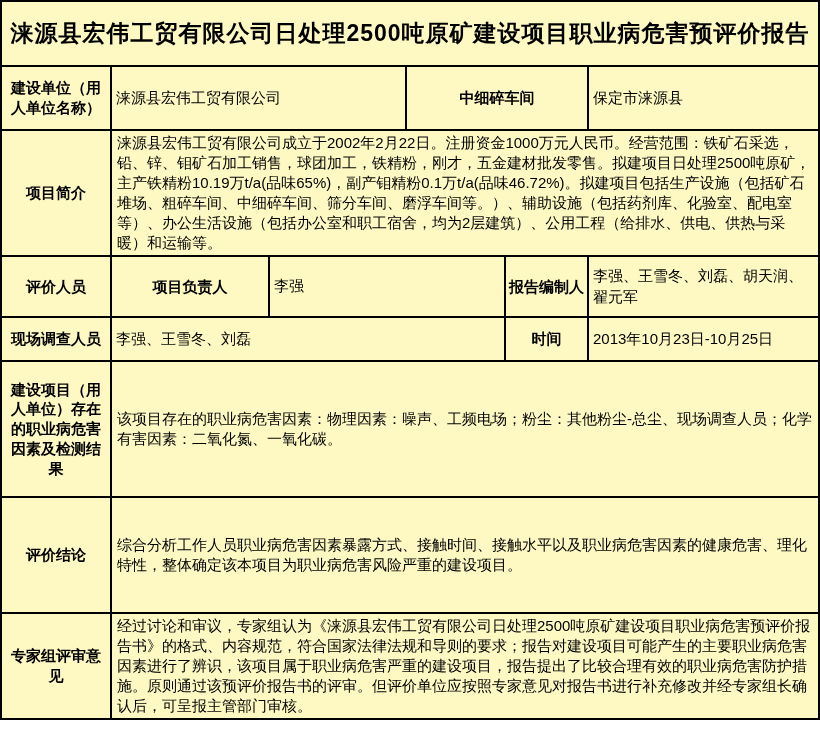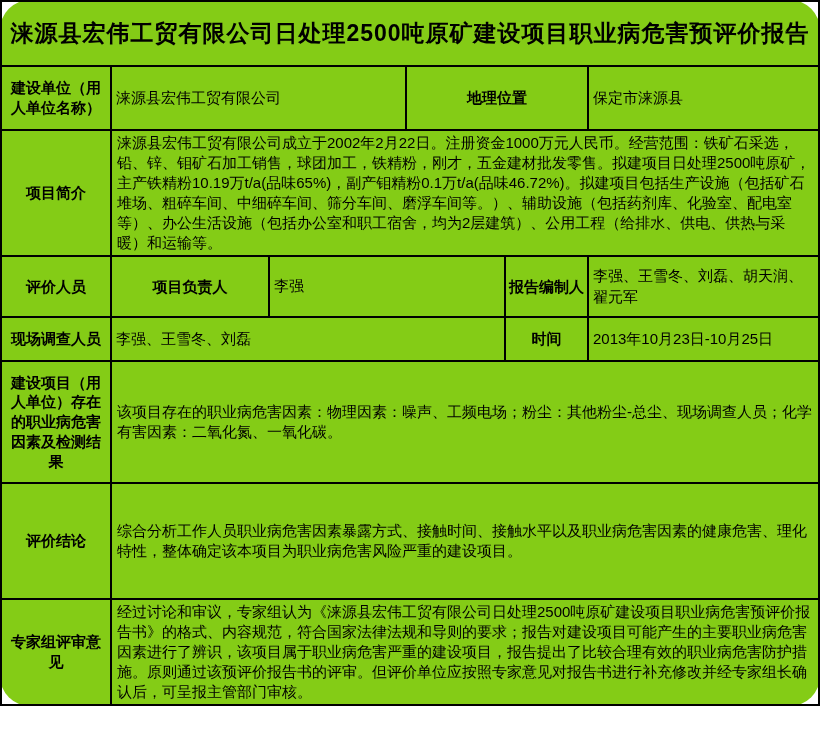--- a/index.html
+++ b/index.html
@@ -14,22 +14,21 @@
   }
   .page {
     width: 818px;
     margin: 0;
     background: #ffffff;
   }
   table.report {
     border-collapse: collapse;
     table-layout: fixed;
     width: 818px;
-    background: #84cc16;
-    border-radius: 30px;
+    background: #fef9c3;
   }
   table.report td {
     border: 2px solid #000000;
     vertical-align: middle;
     overflow: hidden;
     word-break: break-all;
   }
   td.title {
     font-size: 23px;
     font-weight: bold;
@@ -74,21 +73,21 @@
     </colgroup>
 
     <tbody>
         <tr style="height:65px">
       <td colspan="6" class="title">涞源县宏伟工贸有限公司日处理2500吨原矿建设项目职业病危害预评价报告</td>
     </tr>
 
     <tr style="height:64px">
       <td class="lbl">建设单位（用人单位名称）</td>
       <td colspan="2" class="val">涞源县宏伟工贸有限公司</td>
-      <td colspan="2" class="lbl">地理位置</td>
+      <td colspan="2" class="lbl">中细碎车间</td>
       <td class="val">保定市涞源县</td>
     </tr>
 
 
     <tr style="height:120px">
       <td class="lbl">项目简介</td>
       <td colspan="5" class="para">涞源县宏伟工贸有限公司成立于2002年2月22日。注册资金1000万元人民币。经营范围：铁矿石采选，铅、锌、钼矿石加工销售，球团加工，铁精粉，刚才，五金建材批发零售。拟建项目日处理2500吨原矿，主产铁精粉10.19万t/a(品味65%)，副产钼精粉0.1万t/a(品味46.72%)。拟建项目包括生产设施（包括矿石堆场、粗碎车间、中细碎车间、筛分车间、磨浮车间等。）、辅助设施（包括药剂库、化验室、配电室等）、办公生活设施（包括办公室和职工宿舍，均为2层建筑）、公用工程（给排水、供电、供热与采暖）和运输等。</td>
     </tr>
 
     <tr style="height:61px">
@@ -99,21 +98,21 @@
       <td class="val">李强、王雪冬、刘磊、胡天润、翟元军</td>
     </tr>
 
     <tr style="height:44px">
       <td class="lbl">现场调查人员</td>
       <td colspan="3" class="val">李强、王雪冬、刘磊</td>
       <td class="lbl">时间</td>
       <td class="val">2013年10月23日-10月25日</td>
     </tr>
 
-    <tr style="height:122px">
+    <tr style="height:136px">
       <td class="lbl">建设项目（用人单位）存在的职业病危害因素及检测结果</td>
       <td colspan="5" class="para">该项目存在的职业病危害因素：物理因素：噪声、工频电场；粉尘：其他粉尘-总尘、现场调查人员；化学有害因素：二氧化氮、一氧化碳。</td>
     </tr>
 
     <tr style="height:116px">
       <td class="lbl">评价结论</td>
       <td colspan="5" class="para">综合分析工作人员职业病危害因素暴露方式、接触时间、接触水平以及职业病危害因素的健康危害、理化特性，整体确定该本项目为职业病危害风险严重的建设项目。</td>
     </tr>
 
     <tr style="height:100px">

